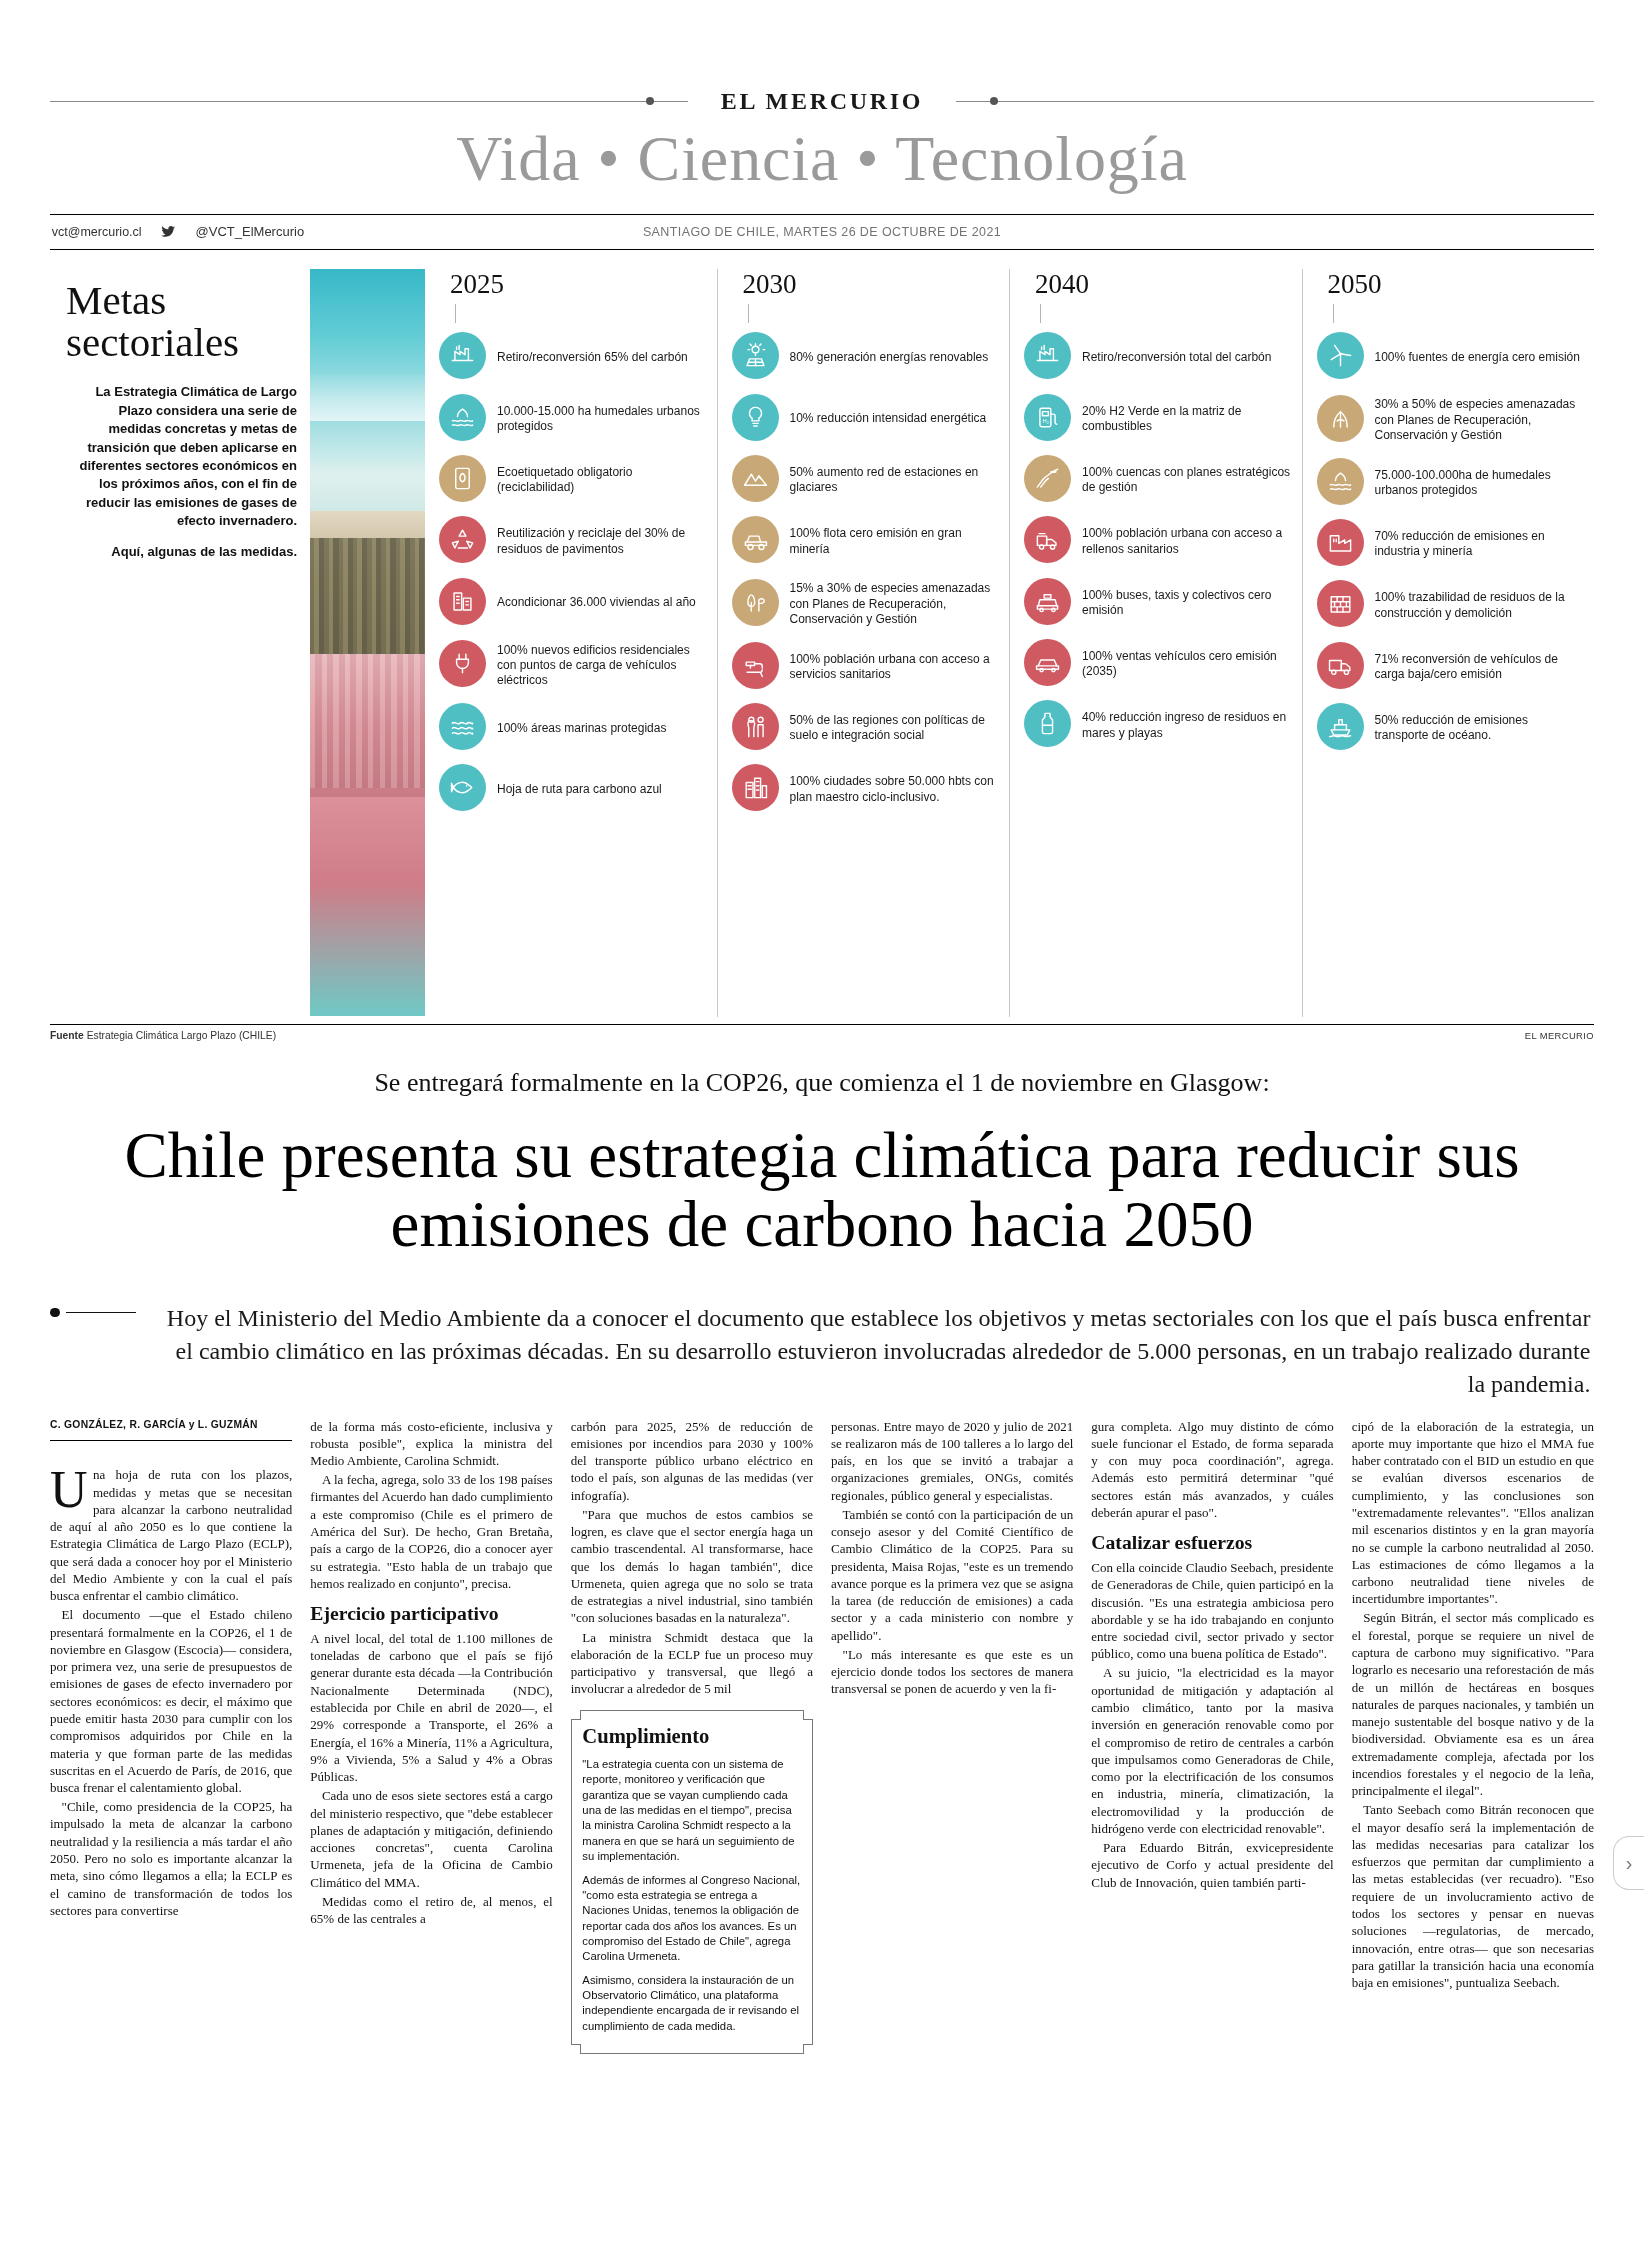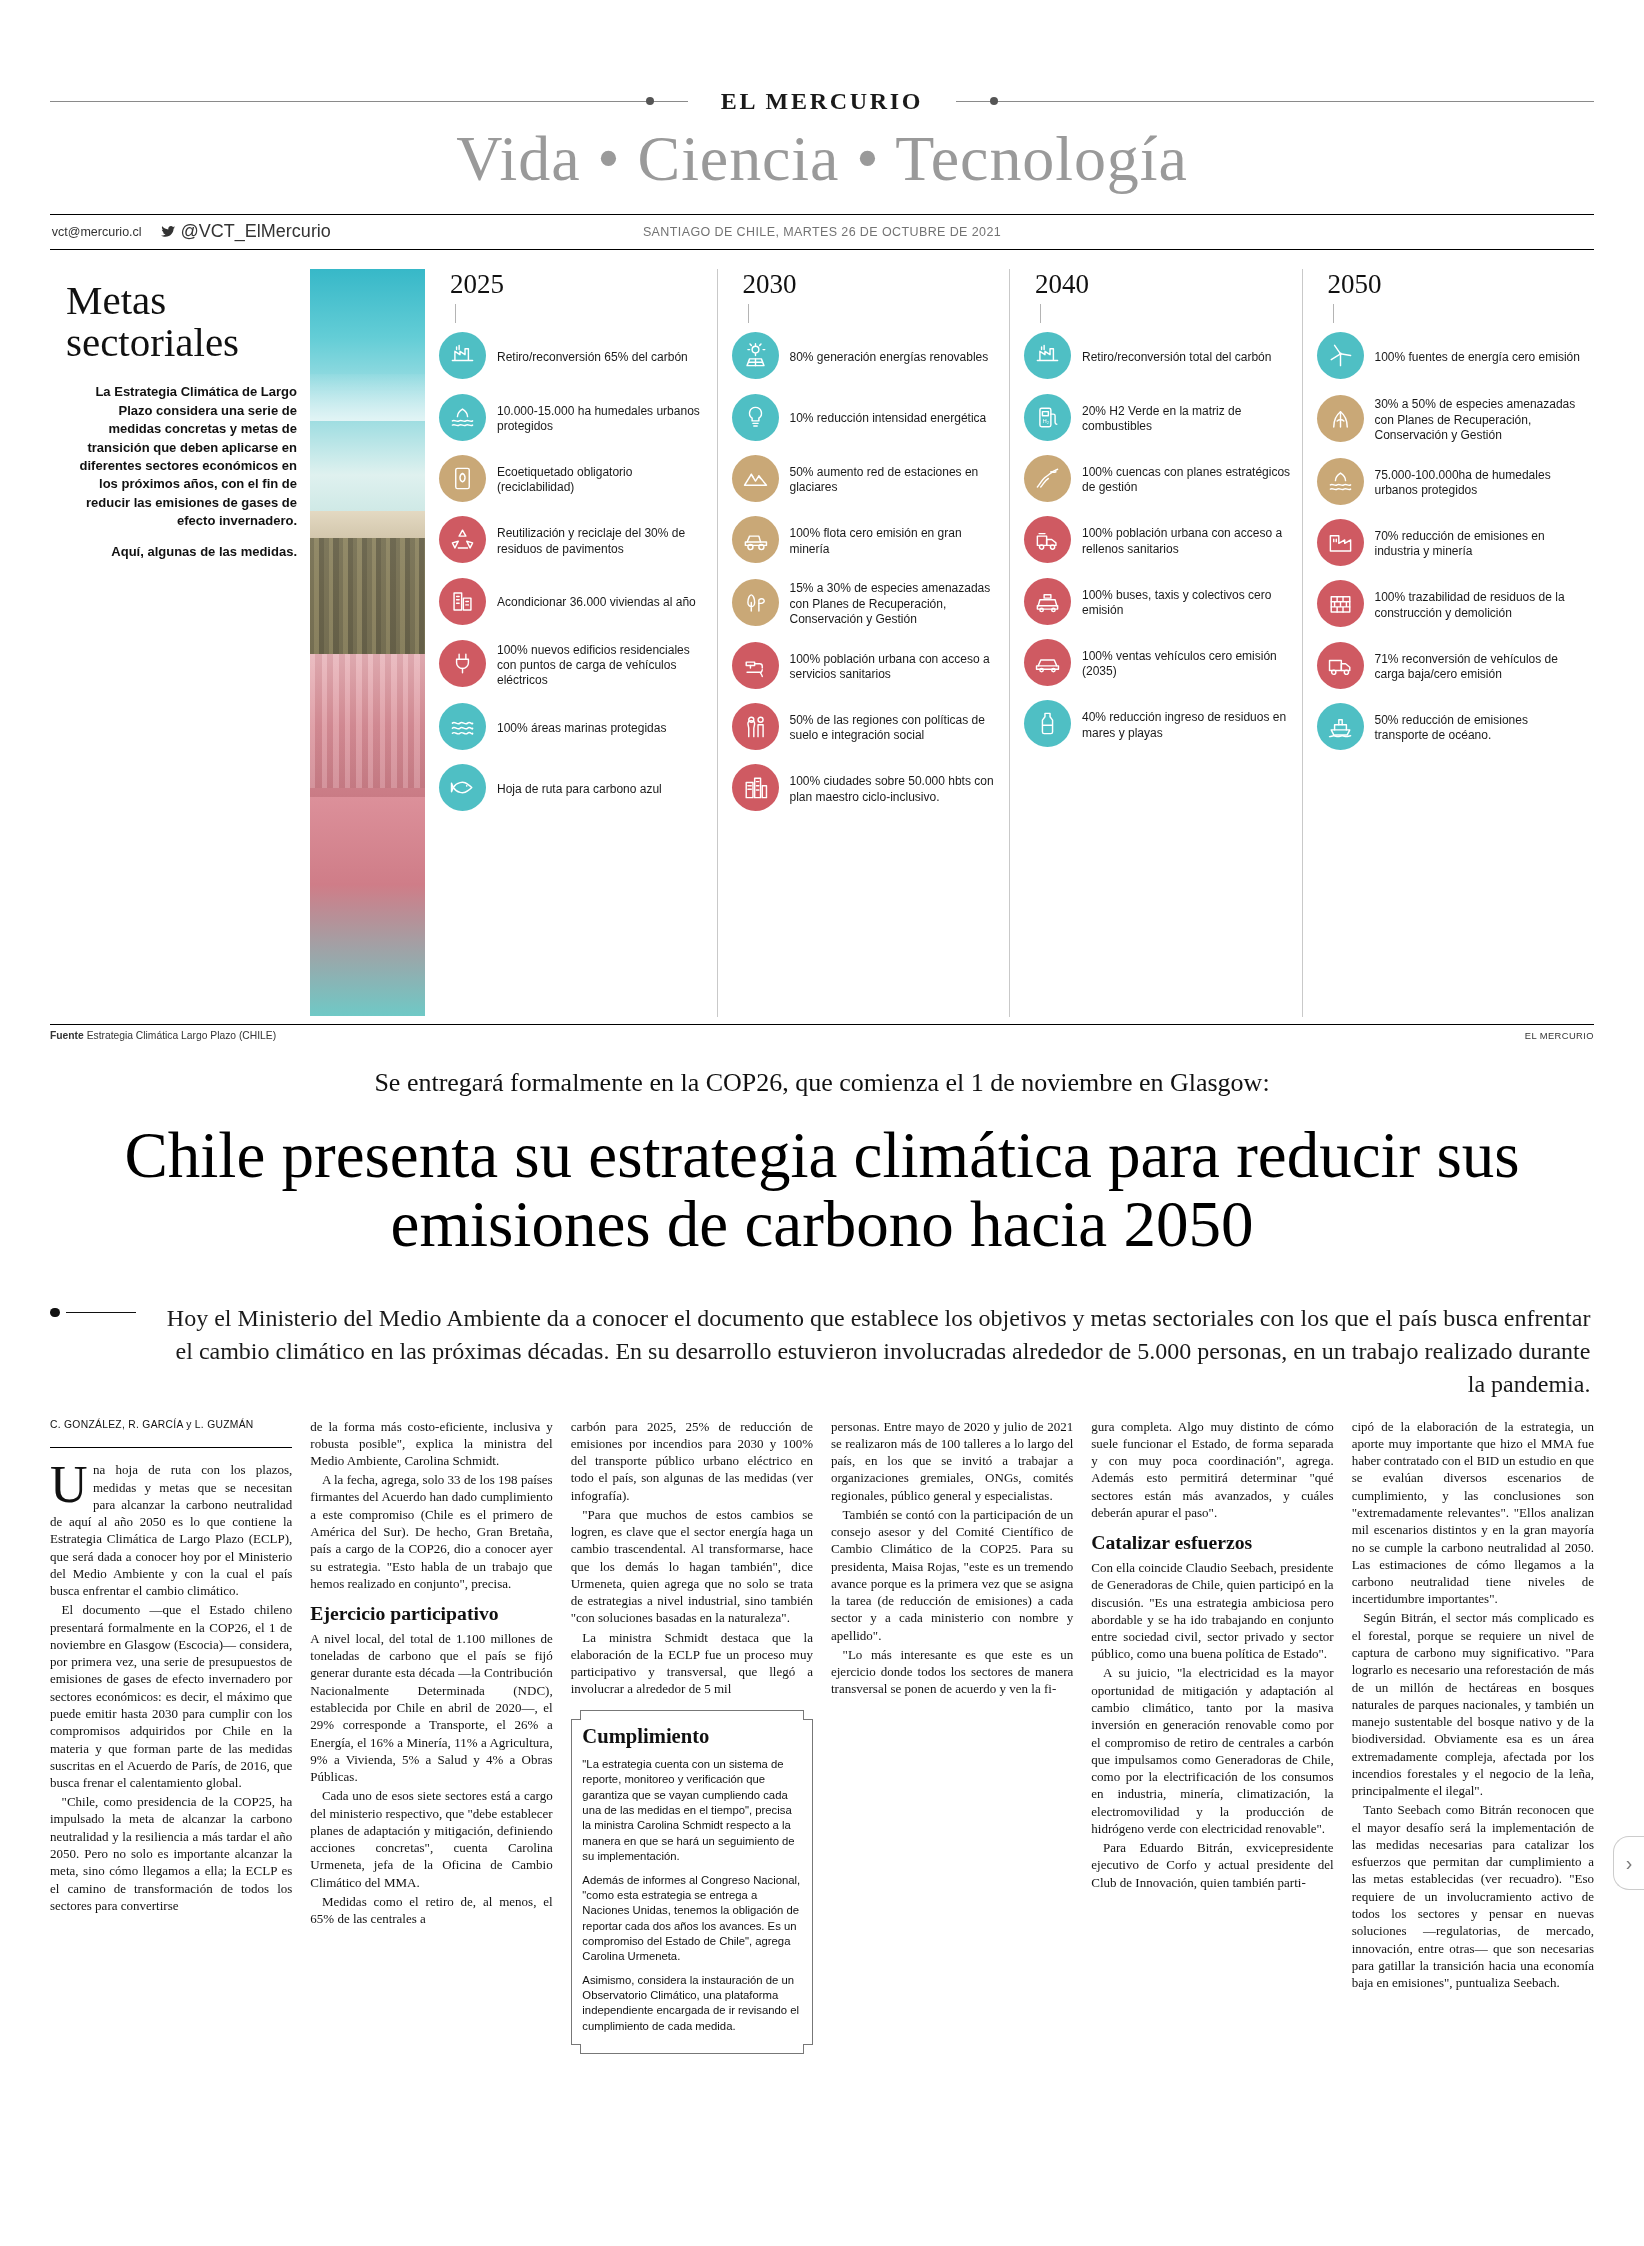--- a/index.html
+++ b/index.html
@@ -12,21 +12,21 @@
   .mast-rule .line{position:absolute;top:8px;height:0.9px;background:#8a8a8a;}
   .mast-rule .line.l{left:0;right:calc(50% + 134px);}
   .mast-rule .line.r{right:0;left:calc(50% + 134px);}
   .mast-rule .dot{position:absolute;top:3.6px;width:8px;height:8px;border-radius:50%;background:#555;}
   .mast-rule .dot.ld{left:calc(50% - 176px);}
   .mast-rule .dot.rd{right:calc(50% - 176px);}
   .mast-name{position:absolute;left:0;right:0;top:-5.4px;text-align:center;font-size:24px;letter-spacing:2.7px;font-weight:bold;font-family:"Liberation Serif",serif;}
   .section-title{text-align:center;font-size:64px;color:#9a9a9a;font-family:"Liberation Serif",serif;letter-spacing:0.9px;margin-top:12.5px;font-weight:normal;}
   .mast-bottom{border-top:0.9px solid #000;border-bottom:0.9px solid #000;margin-top:18px;height:34px;display:flex;align-items:center;position:relative;}
   .mail{font-family:"Liberation Sans",sans-serif;font-size:12.5px;color:#333;padding-left:1.8px;}
-  .tw{font-family:"Liberation Sans",sans-serif;font-size:18px;color:#333;margin-left:19.7px;display:flex;align-items:center;gap:5px;}
+  .tw{font-family:"Liberation Sans",sans-serif;font-size:13px;color:#333;margin-left:19.7px;display:flex;align-items:center;gap:20px;}
   .tw svg{display:block;}
   .dateline{position:absolute;left:0;right:0;text-align:center;font-family:"Liberation Sans",sans-serif;font-size:12.5px;letter-spacing:0.4px;color:#737373;}
 
   
   .info{margin:0 50px;padding-top:19.7px;display:flex;}
   .info-left{width:260px;flex:0 0 260px;padding-right:4px;box-sizing:border-box;}
   .metas-h{font-size:41px;line-height:1.02;color:#111;font-family:"Liberation Serif",serif;font-weight:normal;margin:10.7px 0 0 16px;}
   .metas-p{font-family:"Liberation Sans",sans-serif;font-size:13px;line-height:1.42;font-weight:bold;color:#111;text-align:right;margin:19.7px 9px 0 12.5px;}
   .metas-p .last{display:block;margin-top:12.5px;}
 
@@ -57,21 +57,21 @@
 
   
   .kicker{text-align:center;font-family:"Liberation Serif",serif;font-size:26px;margin-top:27px;color:#111;}
   .headline{text-align:center;font-family:"Liberation Serif",serif;font-size:65px;line-height:1.06;margin-top:23px;color:#000;font-weight:normal;}
   .lead-wrap{margin:37px 50px 0 50px;position:relative;text-align:right;}
   .lead-dot{position:absolute;left:0;top:5.4px;width:9.9px;height:9.9px;border-radius:50%;background:#111;}
   .lead-line{position:absolute;left:16px;top:9.9px;width:70px;height:0.9px;background:#111;}
   .lead{font-family:"Liberation Serif",serif;font-size:24px;line-height:1.38;margin-left:106px;margin-right:3.6px;}
 
   
-  .byline{font-family:"Liberation Sans",sans-serif;font-size:10.3px;font-weight:normal;letter-spacing:0.3px;color:#111;border-bottom:0.9px solid #000;padding-bottom:16px;margin-bottom:13px;}
+  .byline{font-family:"Liberation Sans",sans-serif;font-size:10.3px;font-weight:bold;letter-spacing:0.3px;color:#111;border-bottom:0.9px solid #000;padding-bottom:9px;margin-bottom:25px;}
   .cols6{display:flex;margin:16px 50px 0 50px;gap:18px;}
   .col{flex:1;font-family:"Liberation Serif",serif;font-size:13px;line-height:1.33;text-align:justify;color:#111;}
   .col p{margin:0 0 1.8px 0;text-indent:11.6px;}
   .col p.first{text-indent:0;}
   .dropcap{float:left;font-size:52px;line-height:39px;padding:3.6px 5.4px 0 0;font-family:"Liberation Serif",serif;}
   .subh{font-family:"Liberation Serif",serif;font-weight:bold;font-size:19.7px;margin:10.7px 0 5.4px 0;line-height:1.1;}
   .box{border:0.9px solid #777;padding:10.7px 10.7px 10.7px 10.7px;margin-top:12.5px;position:relative;font-family:"Liberation Sans",sans-serif;font-size:11.3px;line-height:1.36;text-align:left;}
   .box h4{font-family:"Liberation Serif",serif;font-size:20.6px;margin:0 0 7.2px 0;font-weight:bold;}
   .box p{margin:0 0 8px 0;text-indent:0;}
   .box .corner{position:absolute;width:9px;height:9px;background:#fff;}

